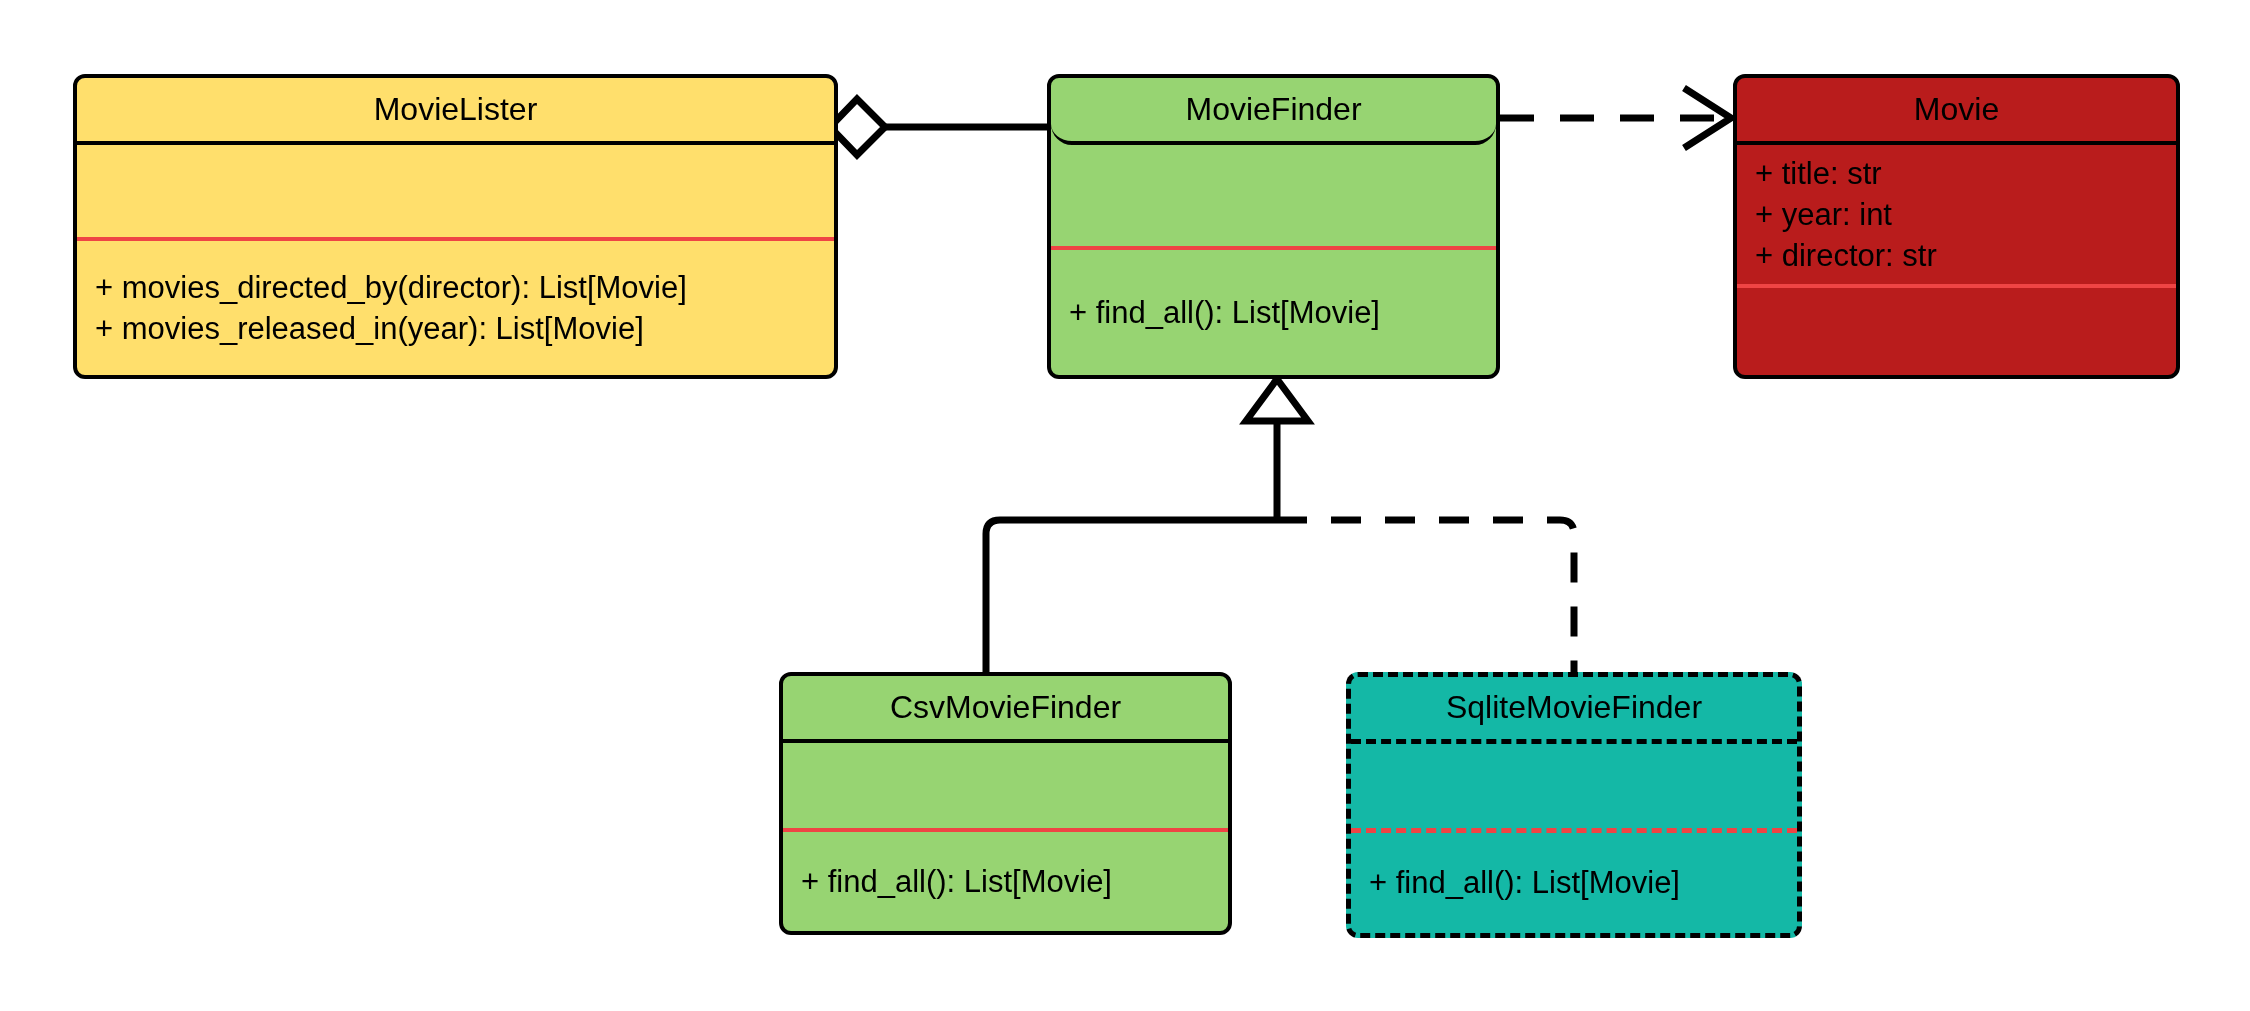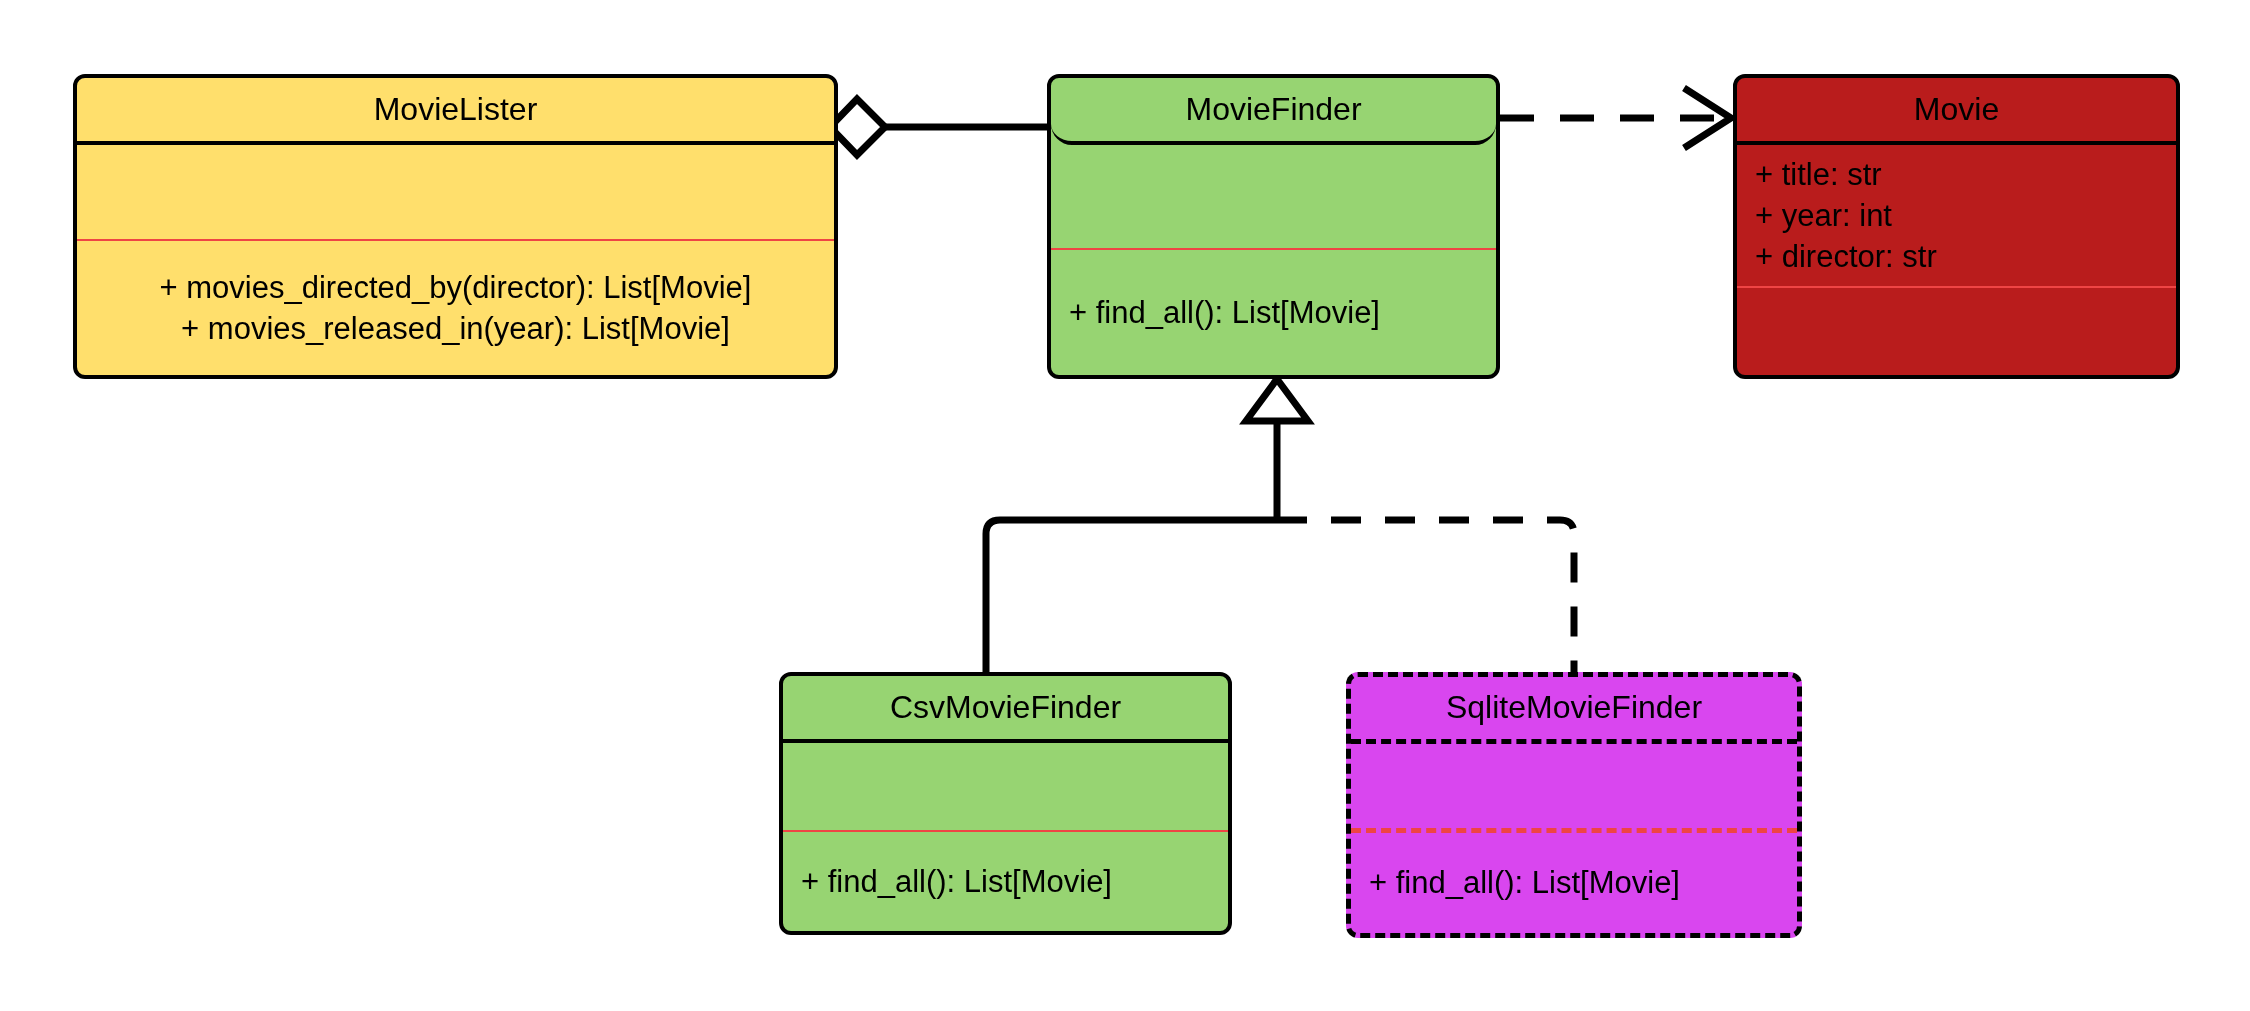--- a/index.html
+++ b/index.html
@@ -46,21 +46,21 @@
     display: flex;
     flex-direction: column;
     justify-content: center;
   }
   .compartment.name-compartment {
     align-items: center;
     justify-content: center;
     border-bottom: 4px solid #000000;
   }
   .compartment.attr-compartment {
-    border-bottom: 2px solid #ef4444;
+    border-bottom: 4px solid #ef4444;
     padding: 6px 18px;
   }
   .compartment.method-compartment {
     padding: 6px 18px;
   }
   .uml-class.dashed .compartment.name-compartment,
   .uml-class.dashed .compartment.attr-compartment {
     border-bottom-style: dashed;
     border-bottom-width: 5px;
   }
@@ -74,21 +74,21 @@
   .member-line {
     font-size: 31px;
     color: #000000;
     line-height: 1.33;
     white-space: nowrap;
   }
   
   #class-movielister      { left: 73px;   top: 74px;  width: 765px; height: 305px; }
   #class-movielister .name-compartment   { height: 67px; }
   #class-movielister .attr-compartment   { height: 96px; }
-  #class-movielister .method-compartment { flex: 1 1 auto; text-align: center; }
+  #class-movielister .method-compartment { flex: 1 1 auto; }
 
   #class-moviefinder      { left: 1047px; top: 74px;  width: 453px; height: 305px; }
   #class-moviefinder .name-compartment   { height: 67px; border-radius: 21px; }
   #class-moviefinder .attr-compartment   { height: 105px; }
   #class-moviefinder .method-compartment { flex: 1 1 auto; }
 
   #class-movie            { left: 1733px; top: 74px;  width: 447px; height: 305px; }
   #class-movie .name-compartment   { height: 67px; }
   #class-movie .attr-compartment   { height: 143px; }
   #class-movie .method-compartment { flex: 1 1 auto; }
@@ -170,21 +170,21 @@
   <div class="uml-class" id="class-csvmoviefinder" style="background:#97D472;">
     <div class="compartment name-compartment">
       <div class="class-name">CsvMovieFinder</div>
     </div>
     <div class="compartment attr-compartment"></div>
     <div class="compartment method-compartment">
       <div class="member-line">+ find_all(): List[Movie]</div>
     </div>
   </div>
 
-  <div class="uml-class dashed" id="class-sqlitemoviefinder" style="background:#d946ef;">
+  <div class="uml-class dashed" id="class-sqlitemoviefinder" style="background:#14b8a6;">
     <div class="compartment name-compartment">
       <div class="class-name">SqliteMovieFinder</div>
     </div>
     <div class="compartment attr-compartment"></div>
     <div class="compartment method-compartment">
       <div class="member-line">+ find_all(): List[Movie]</div>
     </div>
   </div>
 
 </div>

